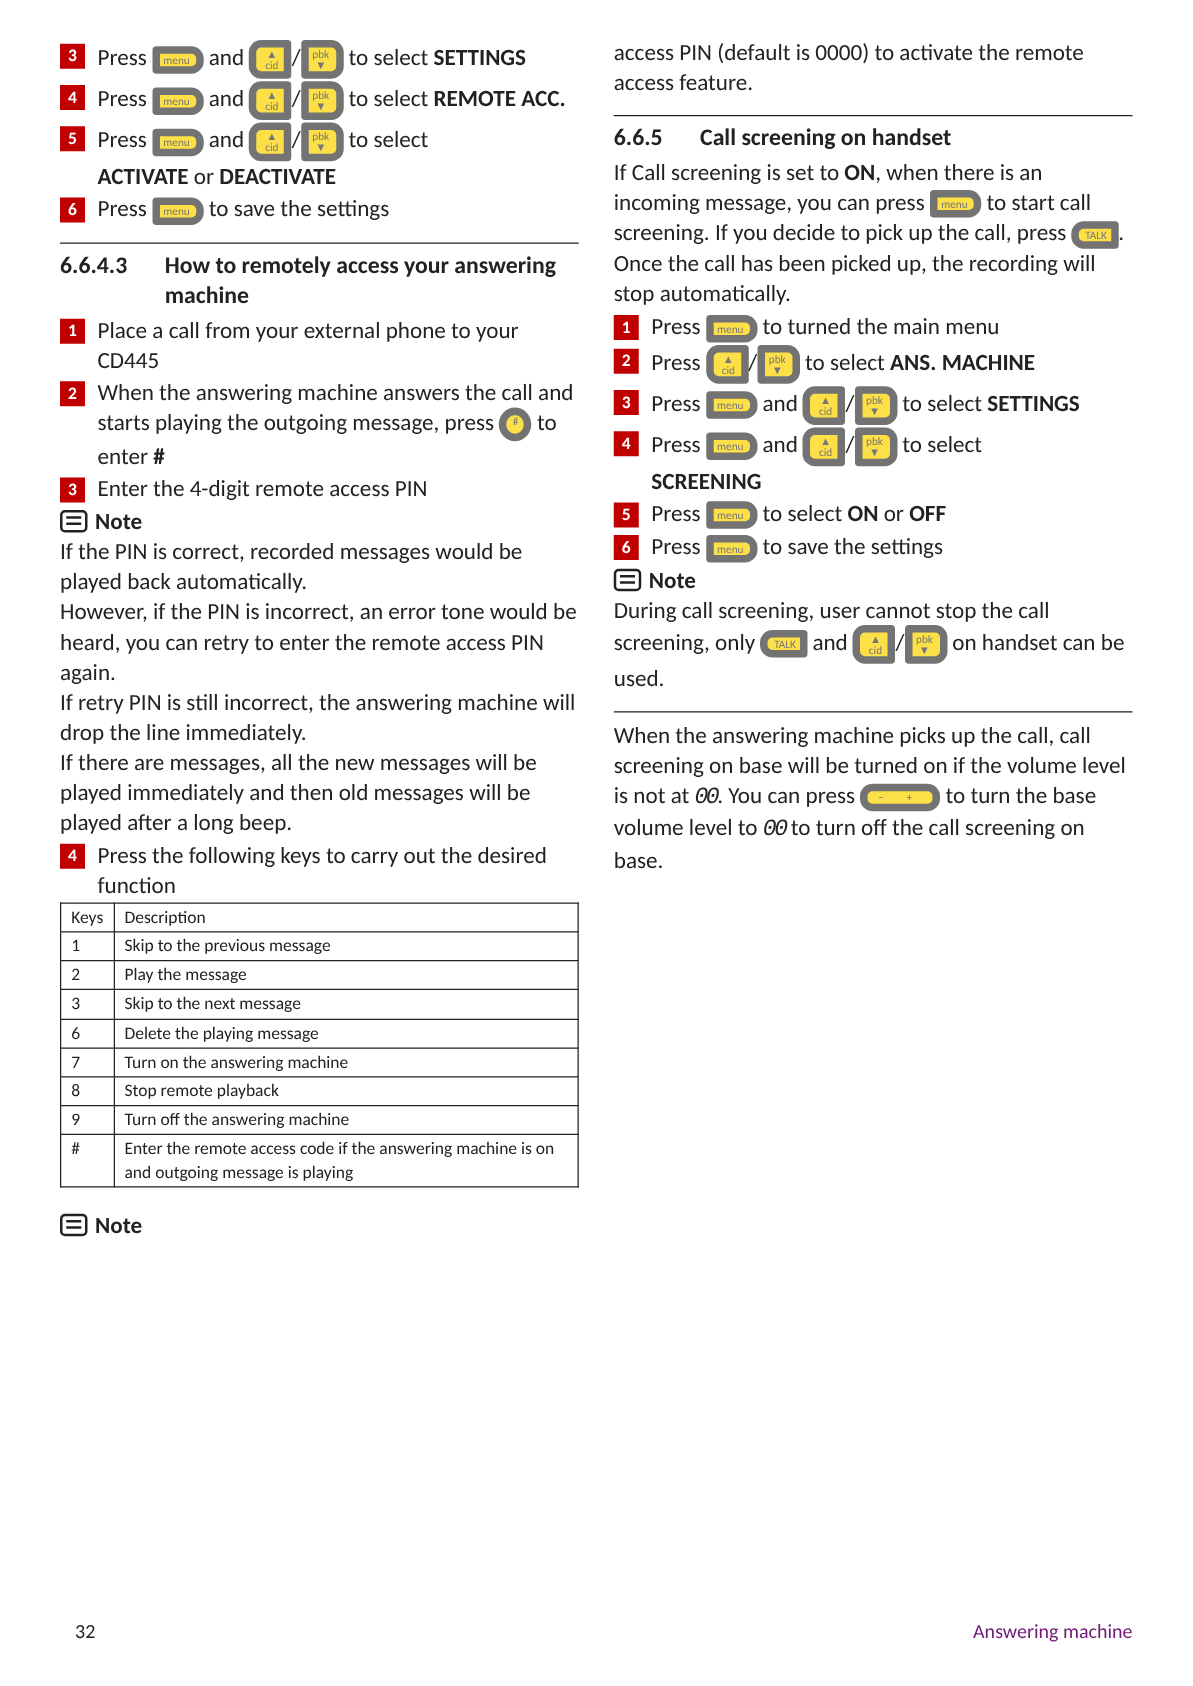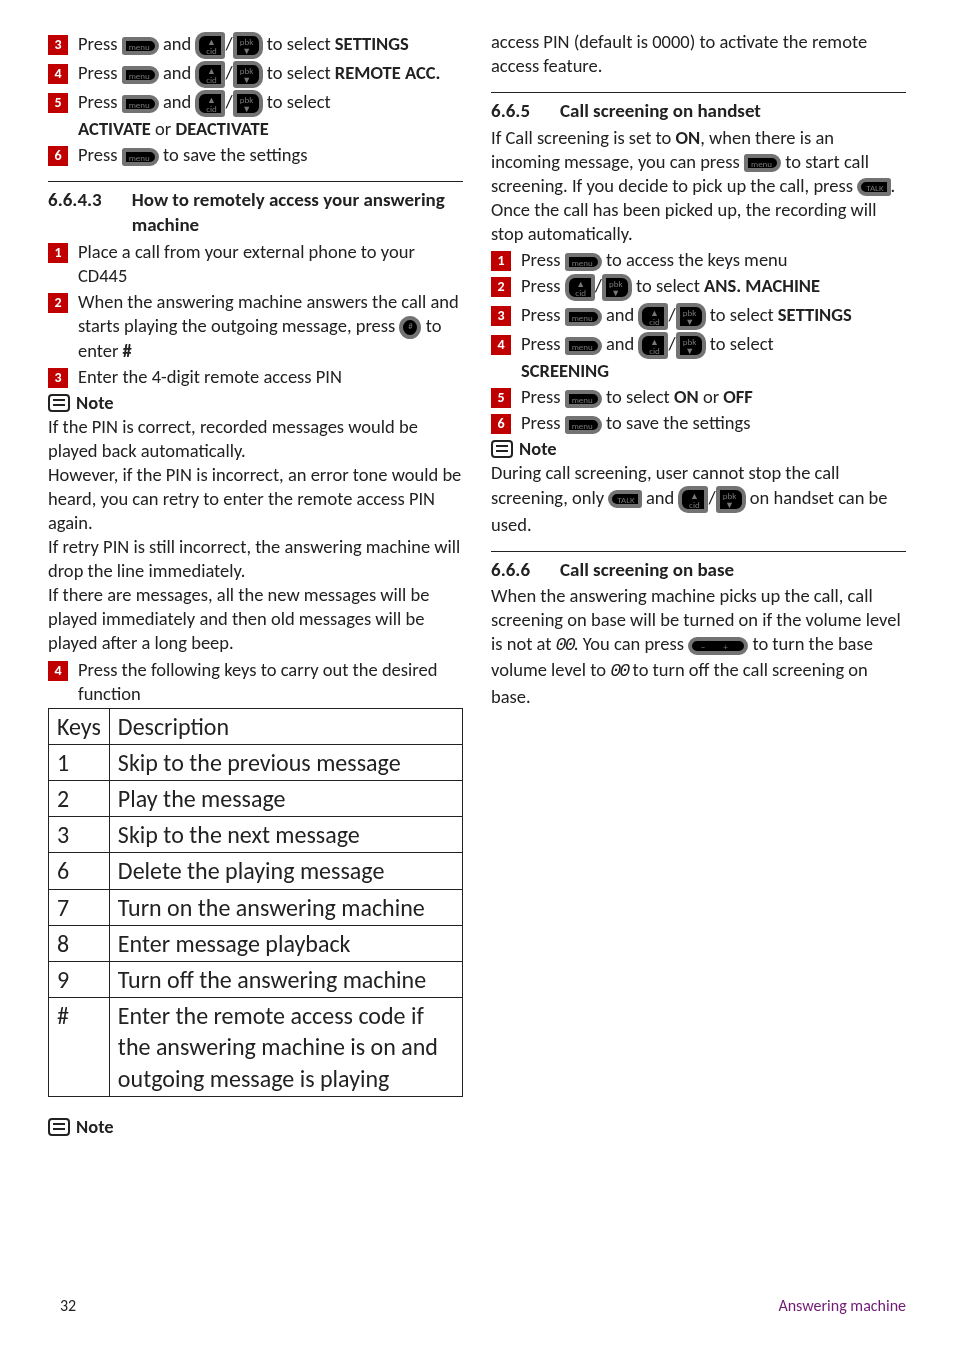--- a/index.html
+++ b/index.html
@@ -43,29 +43,29 @@
     margin-right: 10px;
     margin-top: 3px;
   }
   .step-body {
     flex: 1;
   }
   .bold { font-weight: bold; }
   .ico {
     display: inline-block;
     vertical-align: middle;
-    border: 4px solid #737373;
+    border: 6px solid #737373;
     border-radius: 4px;
     font-size: 9px;
     padding: 1px 3px 0 3px;
     line-height: 1;
     color: #777;
     min-width: 14px;
     text-align: center;
-    background: #000000;
+    background: #fde047;
   }
   .ico.pill-r { border-radius: 3px 10px 10px 3px; padding-right:5px;}
   .ico.pill-l { border-radius: 10px 3px 3px 10px; padding-left:5px;}
   .ico.round { border-radius: 50%; width:14px; height:14px; padding:1px 0 0 0; }
   .ico.oval { border-radius: 10px; width:52px; padding:1px 0 0 0; letter-spacing:8px;}
   hr.sep {
     border: none;
     border-top: 1px solid #222;
     margin: 14px 0 6px 0;
   }
@@ -90,21 +90,21 @@
     position:absolute;
     left:3px; right:3px;
     border-top:2px solid #222;
   }
   .note-icon::before { top:3px; }
   .note-icon::after { top:8px; }
   table.fn {
     border-collapse: collapse;
     width: 100%;
     margin-top: 1px;
-    font-size: 24px;
+    font-size: 14px;
   }
   table.fn td, table.fn th {
     border: 1px solid #222;
     padding: 2px 8px;
     text-align: left;
     vertical-align: top;
     font-weight: normal;
   }
   .seg { font-family: 'Courier New', monospace; font-style: italic; letter-spacing:-2px;}
   .footer {
@@ -236,21 +236,21 @@
           <tr>
             <td>6</td>
             <td>Delete the playing message</td>
           </tr>
           <tr>
             <td>7</td>
             <td>Turn on the answering machine</td>
           </tr>
           <tr>
             <td>8</td>
-            <td>Enter message playback</td>
+            <td>Stop remote playback</td>
           </tr>
           <tr>
             <td>9</td>
             <td>Turn off the answering machine</td>
           </tr>
           <tr>
             <td>#</td>
             <td>Enter the remote access code if the answering machine is on and outgoing message is playing</td>
           </tr>
         </tbody>
@@ -276,21 +276,21 @@
       <span class="ico pill-r">menu</span>
       <span>to start call screening. If you decide to pick up the call, press</span>
       <span class="ico pill-l">TALK</span><span>. Once the call has been picked up, the recording will stop automatically.</span>
     </div>
 
     <div class="step">
       <span class="numbox">1</span>
       <div class="step-body">
         <span>Press</span>
         <span class="ico pill-r">menu</span>
-        <span>to access the keys menu</span>
+        <span>to turned the main menu</span>
       </div>
     </div>
 
     <div class="step">
       <span class="numbox">2</span>
       <div class="step-body">
         <span>Press</span>
         <span class="ico pill-l">▲<br>cid</span>/<span class="ico pill-r">pbk<br>▼</span>
         <span>to select</span>
         <span class="bold">ANS. MACHINE</span>
@@ -348,24 +348,20 @@
     </div>
     <div>
       <span>During call screening, user cannot stop the call screening, only</span>
       <span class="ico pill-l">TALK</span>
       <span>and</span>
       <span class="ico pill-l">▲<br>cid</span>/<span class="ico pill-r">pbk<br>▼</span>
       <span>on handset can be used.</span>
     </div>
 
     <hr class="sep">
-    <div class="h3">
-      <span class="num">6.6.6</span>
-      <span>Call screening on base</span>
-    </div>
     <div>
       <span>When the answering machine picks up the call, call screening on base will be turned on if the volume level is not at</span>
       <span class="seg">00</span><span>. You can press</span>
       <span class="ico oval">−&nbsp;+</span>
       <span>to turn the base volume level to</span>
       <span class="seg">00</span>
       <span>to turn off the call screening on base.</span>
     </div>
 
   </div>

